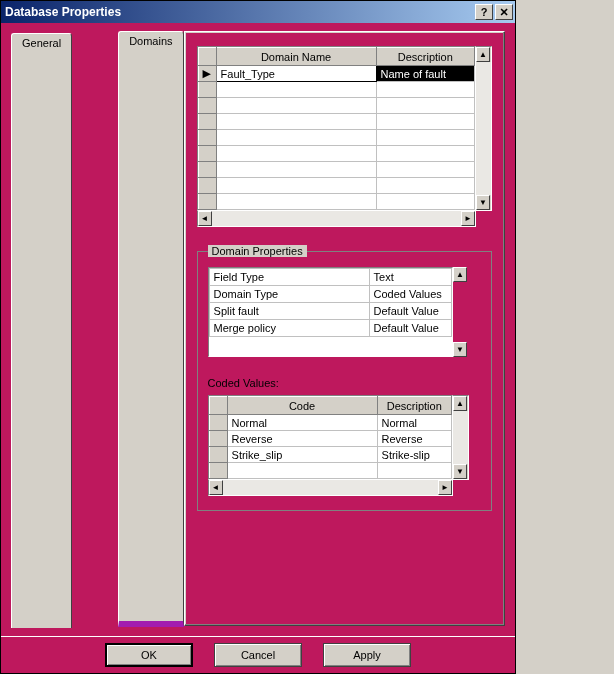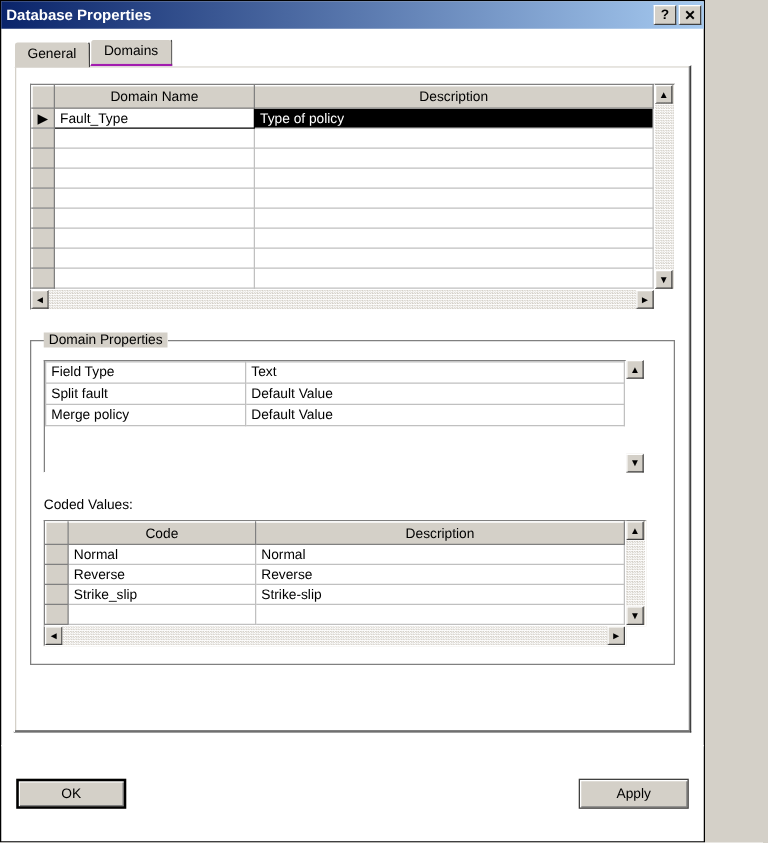--- a/index.html
+++ b/index.html
@@ -7,23 +7,23 @@
     margin: 0;
     padding: 0;
     background: #d4d0c8;
     font-family: Tahoma, Arial, sans-serif;
     font-size: 11px;
     width: 614px;
     height: 674px;
     overflow: hidden;
   }
   .window {
-    width: 564px;
+    width: 516px;
     height: 674px;
-    background: #ffffff;
+    background: #be185d;
     border: 1px solid #000;
     display: flex;
     flex-direction: column;
   }
   .titlebar {
     background: linear-gradient(to right, #0a246a, #a6caf0);
     color: #fff;
     height: 22px;
     display: flex;
     align-items: center;
@@ -41,21 +41,21 @@
     border-bottom-color: #404040;
     display: flex; align-items: center; justify-content: center;
     font-family: Arial; font-size: 11px; font-weight: bold;
     color: #000;
     margin-left: 2px;
   }
   .client {
     flex: 1;
     padding: 8px 10px 10px 10px;
     display: flex;
-    flex-direction: column;
+    flex-direction: row;
   }
   .tabs {
     display: flex;
     position: relative;
     z-index: 2;
   }
   .tab {
     padding: 3px 10px;
     background: #d4d0c8;
     border: 1px solid #808080;
@@ -69,22 +69,23 @@
     font-size: 11px;
   }
   .tab.inactive {
     top: 2px;
     background: #d4d0c8;
   }
   .tab.active {
     background: #d4d0c8;
     z-index: 3;
     padding-bottom: 4px;
-    border-bottom: 2px solid #a21caf;
+    border-bottom: 6px solid #a21caf;
     margin-bottom: -1px;
+    margin-left: 46px;
   }
   .tab-panel {
     flex: 1;
     border: 1px solid #fff;
     border-top: 1px solid #fff;
     border-right: 1px solid #404040;
     border-bottom: 1px solid #404040;
     box-shadow: inset -1px -1px 0 #808080, inset 1px 1px 0 #d4d0c8;
     padding: 14px 12px 12px 12px;
     display: flex;
@@ -208,23 +209,23 @@
     flex-direction: column;
     justify-content: space-between;
   }
 
   .coded-label {
     margin: 20px 0 6px 0;
     font-size: 11px;
   }
 
   .buttons {
-    padding: 26px 12px;
-    display: flex;
-    justify-content: space-between;
+    padding: 6px 12px;
+    display: flex;
+    justify-content: center;
     gap: 21px;
     border-top: 1px solid #fff;
   }
   .btn {
     width: 88px;
     height: 24px;
     background: #d4d0c8;
     border: 1px solid #404040;
     box-shadow: inset 1px 1px 0 #fff, inset -1px -1px 0 #808080;
     font-size: 11px;
@@ -265,21 +266,21 @@
             </colgroup>
             <tbody>
                 <tr>
               <th class="rowhdr"></th>
               <th>Domain Name</th>
               <th>Description</th>
             </tr>
             <tr class="sel">
               <td class="rowhdr">▶</td>
               <td class="cell editing">Fault_Type</td>
-              <td class="cell">Type of policy</td>
+              <td class="cell">Name of fault</td>
             </tr>
             <tr>
                   <td class="rowhdr"></td>
                   <td class="cell"></td>
                   <td class="cell"></td>
                 </tr>
             <tr>
                   <td class="rowhdr"></td>
                   <td class="cell"></td>
                   <td class="cell"></td>
@@ -338,20 +339,24 @@
               <colgroup>
                   <col style="width:160px">
                   <col>
                 </colgroup>
               <tbody>
                   <tr>
                     <td>Field Type</td>
                     <td>Text</td>
                   </tr>
               <tr>
+                    <td>Domain Type</td>
+                    <td>Coded Values</td>
+                  </tr>
+              <tr>
                     <td>Split fault</td>
                     <td>Default Value</td>
                   </tr>
               <tr>
                     <td>Merge policy</td>
                     <td>Default Value</td>
                   </tr>
             </tbody>
               </table>
           </div>
@@ -413,15 +418,16 @@
           <div class="sbtn">►</div>
         </div>
 
       </fieldset>
 
     </div>
   </div>
 
   <div class="buttons">
     <button class="btn default">OK</button>
+    <button class="btn">Cancel</button>
     <button class="btn">Apply</button>
   </div>
 </div>
 
 </body></html>

